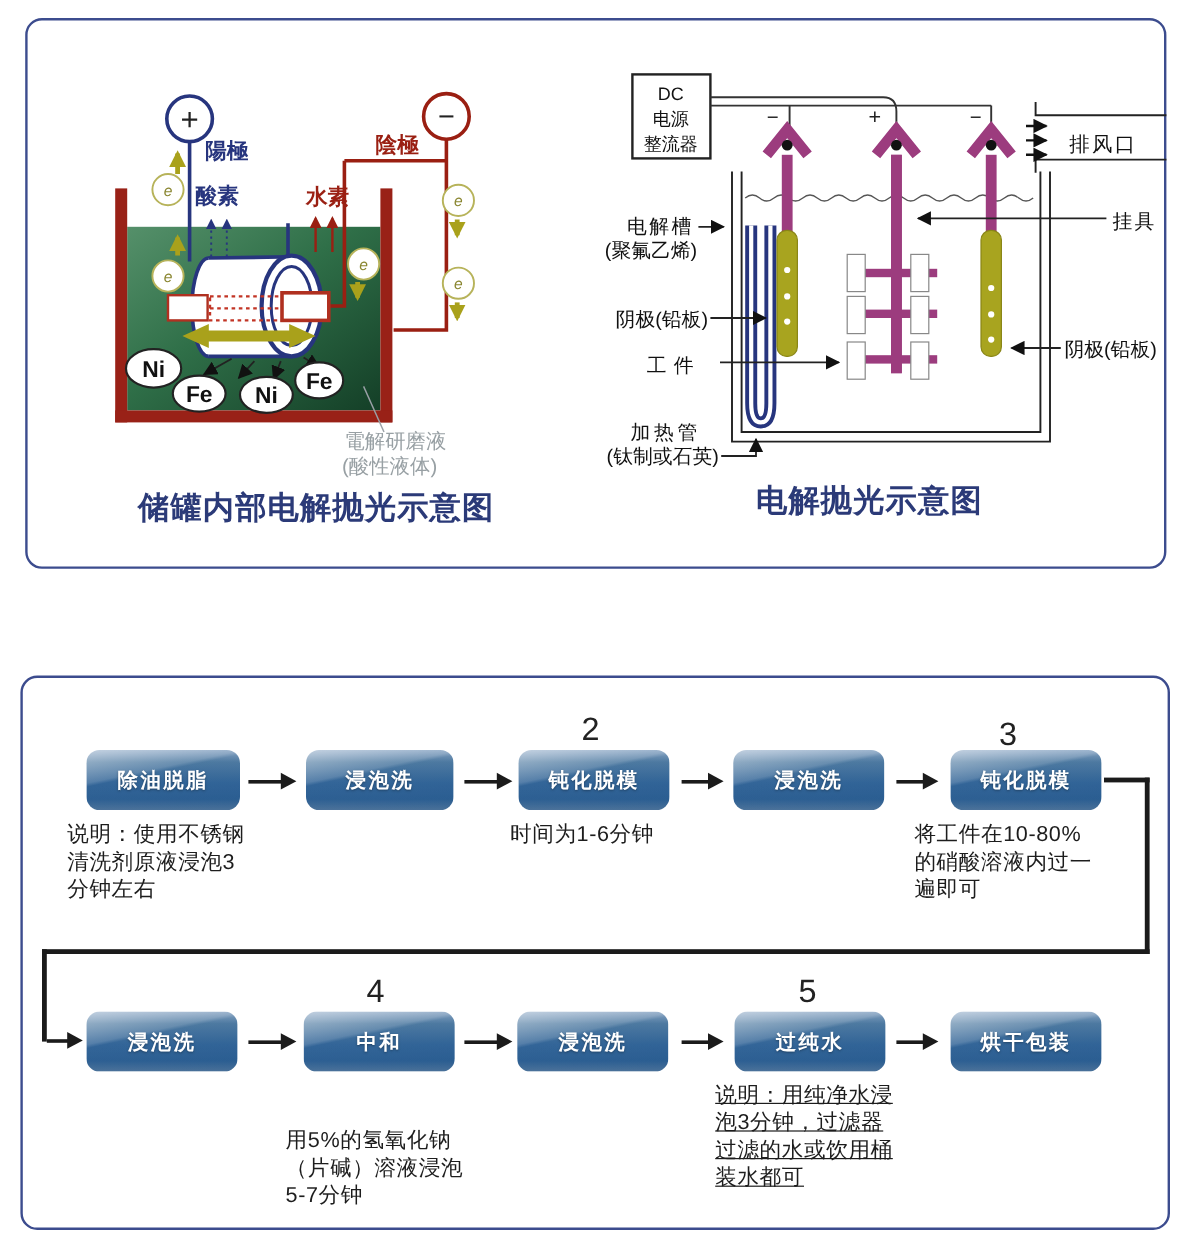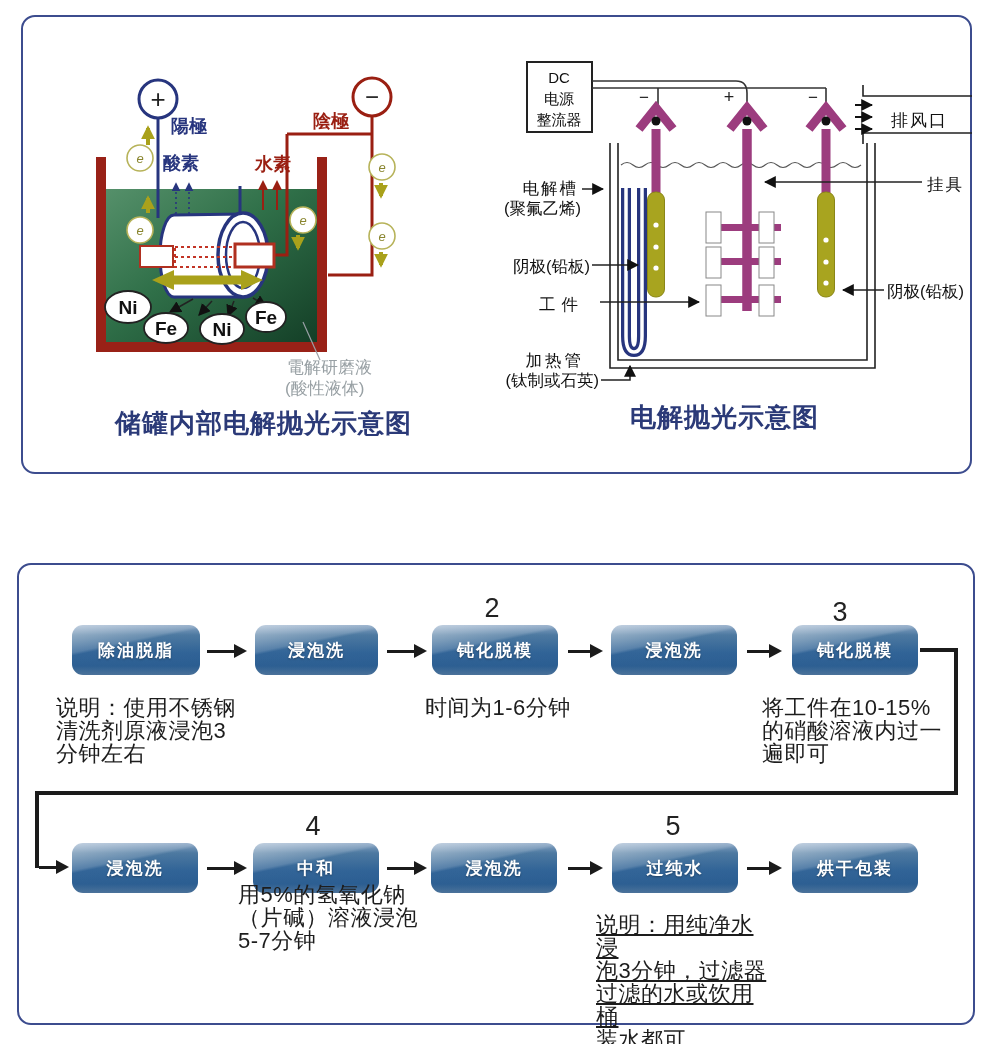--- a/index.html
+++ b/index.html
@@ -16,21 +16,21 @@
     color:#fff;font-size:17px;font-weight:bold;letter-spacing:2px;
     background:
       linear-gradient(168deg, rgba(255,255,255,0.50) 0%, rgba(255,255,255,0.18) 36%, rgba(255,255,255,0.02) 40%, rgba(255,255,255,0) 100%),
       linear-gradient(180deg, #85a2c2 0%, #4a779f 20%, #2f6296 55%, #2a5d91 82%, #4a7199 100%);
     text-shadow:0 1px 2px rgba(0,0,0,0.35);
   }
   .harrow{position:absolute;height:3px;background:#1b1b1b;}
   .harrow::after{content:"";position:absolute;right:-12px;top:-6px;border-left:13px solid #1b1b1b;border-top:7.5px solid transparent;border-bottom:7.5px solid transparent;}
   .cline{position:absolute;background:#1b1b1b;}
   .stepnum{position:absolute;width:34px;text-align:center;font-size:27px;color:#222;}
-  .note{position:absolute;font-size:22px;line-height:23px;color:#1d1d1d;white-space:pre-line;letter-spacing:0.5px;margin-top:12px;}
+  .note{position:absolute;font-size:18px;line-height:23px;color:#1d1d1d;white-space:pre-line;letter-spacing:0.5px;}
 </style>
 </head>
 <body>
 
 <div class="panel" id="panel-top"></div>
 
 <svg width="951" height="459" viewBox="21 15 951 459" style="left:21px;top:15px;">
   <defs>
     <linearGradient id="liq" x1="0" y1="0" x2="1" y2="1">
       <stop offset="0" stop-color="#55906a"></stop>
@@ -269,21 +269,21 @@
 <div class="harrow" style="left:568px;top:650px;width:23px;"></div>
 <div class="harrow" style="left:747px;top:650px;width:23px;"></div>
 
 <div class="stepnum" style="left:475px;top:593px;">2</div>
 <div class="stepnum" style="left:823px;top:597px;">3</div>
 
 <div class="note" style="left:56px;top:684px;width:180px;">说明：使用不锈钢
 清洗剂原液浸泡3
 分钟左右</div>
 <div class="note" style="left:425px;top:684px;width:180px;">时间为1-6分钟</div>
-<div class="note" style="left:762px;top:684px;width:180px;">将工件在10-15%
+<div class="note" style="left:762px;top:684px;width:180px;">将工件在10-80%
 的硝酸溶液内过一
 遍即可</div>
 
 <div class="cline" style="left:920px;top:648px;width:38px;height:4px;"></div>
 <div class="cline" style="left:954px;top:648px;width:4px;height:147px;"></div>
 <div class="cline" style="left:35px;top:791px;width:923px;height:4px;"></div>
 <div class="cline" style="left:35px;top:791px;width:4px;height:77px;"></div>
 <div class="harrow" style="left:39px;top:866px;width:18px;"></div>
 
 <div class="step-btn" style="left:72px;top:843px;">浸泡洗</div>
@@ -293,19 +293,19 @@
 <div class="step-btn" style="left:792px;top:843px;">烘干包装</div>
 
 <div class="harrow" style="left:207px;top:867px;width:28px;"></div>
 <div class="harrow" style="left:387px;top:867px;width:28px;"></div>
 <div class="harrow" style="left:568px;top:867px;width:23px;"></div>
 <div class="harrow" style="left:747px;top:867px;width:23px;"></div>
 
 <div class="stepnum" style="left:296px;top:811px;">4</div>
 <div class="stepnum" style="left:656px;top:811px;">5</div>
 
-<div class="note" style="left:238px;top:871px;width:185px;">用5%的氢氧化钠
+<div class="note" style="left:238px;top:939px;width:185px;">用5%的氢氧化钠
 （片碱）溶液浸泡
 5-7分钟</div>
 <div class="note" style="left:596px;top:901px;width:175px;text-decoration:underline;">说明：用纯净水浸
 泡3分钟，过滤器
 过滤的水或饮用桶
 装水都可</div>
 
 </body></html>

